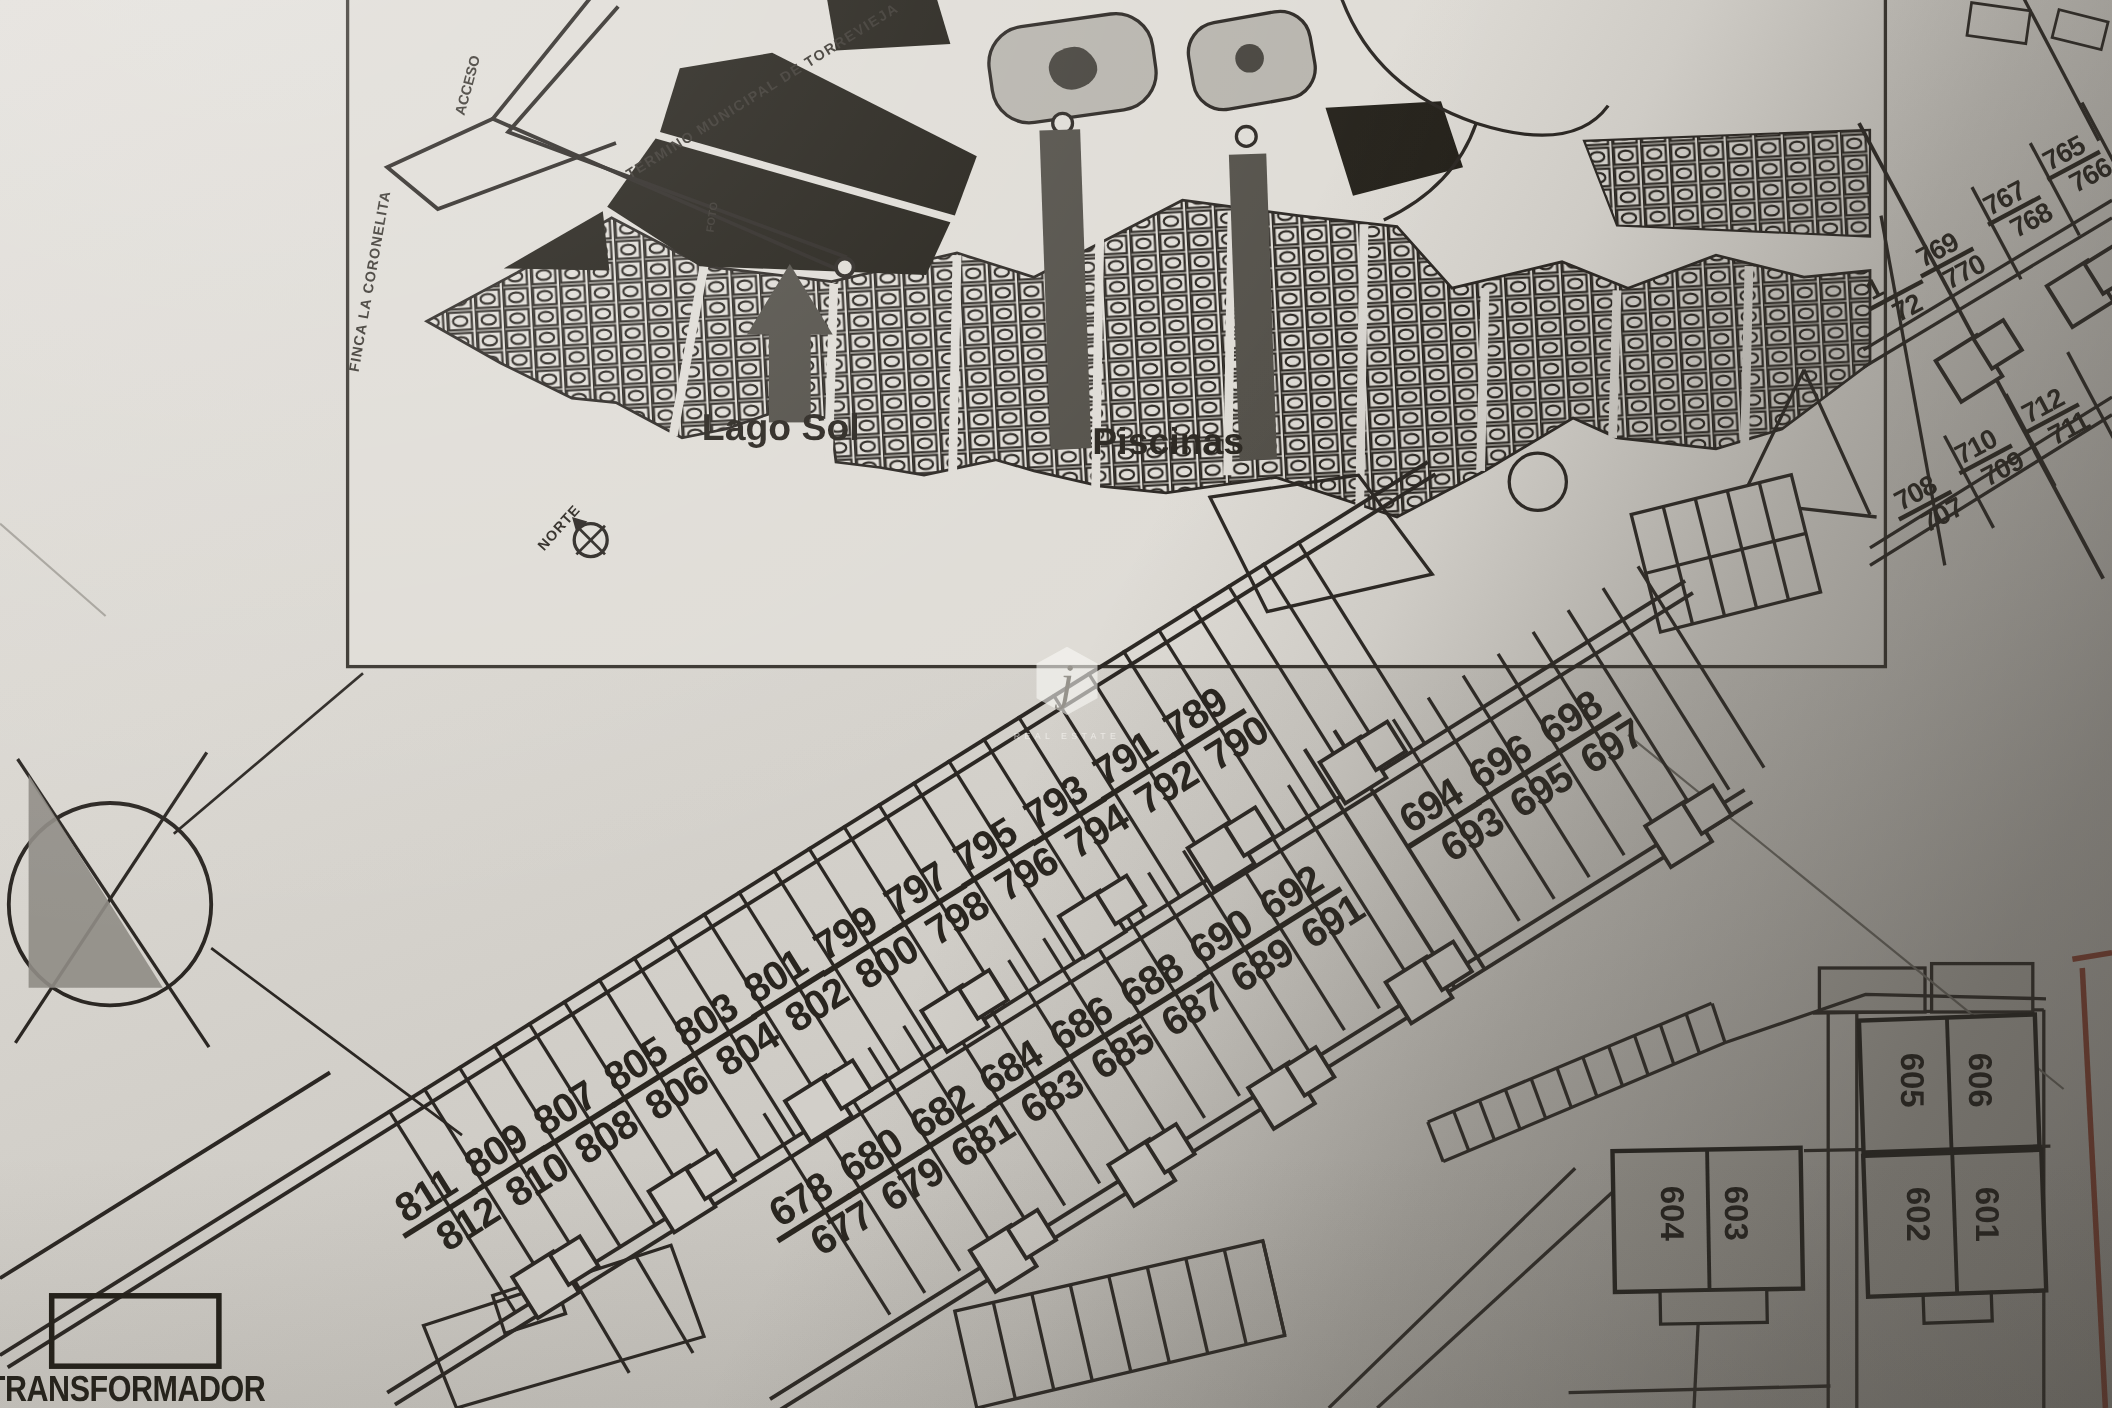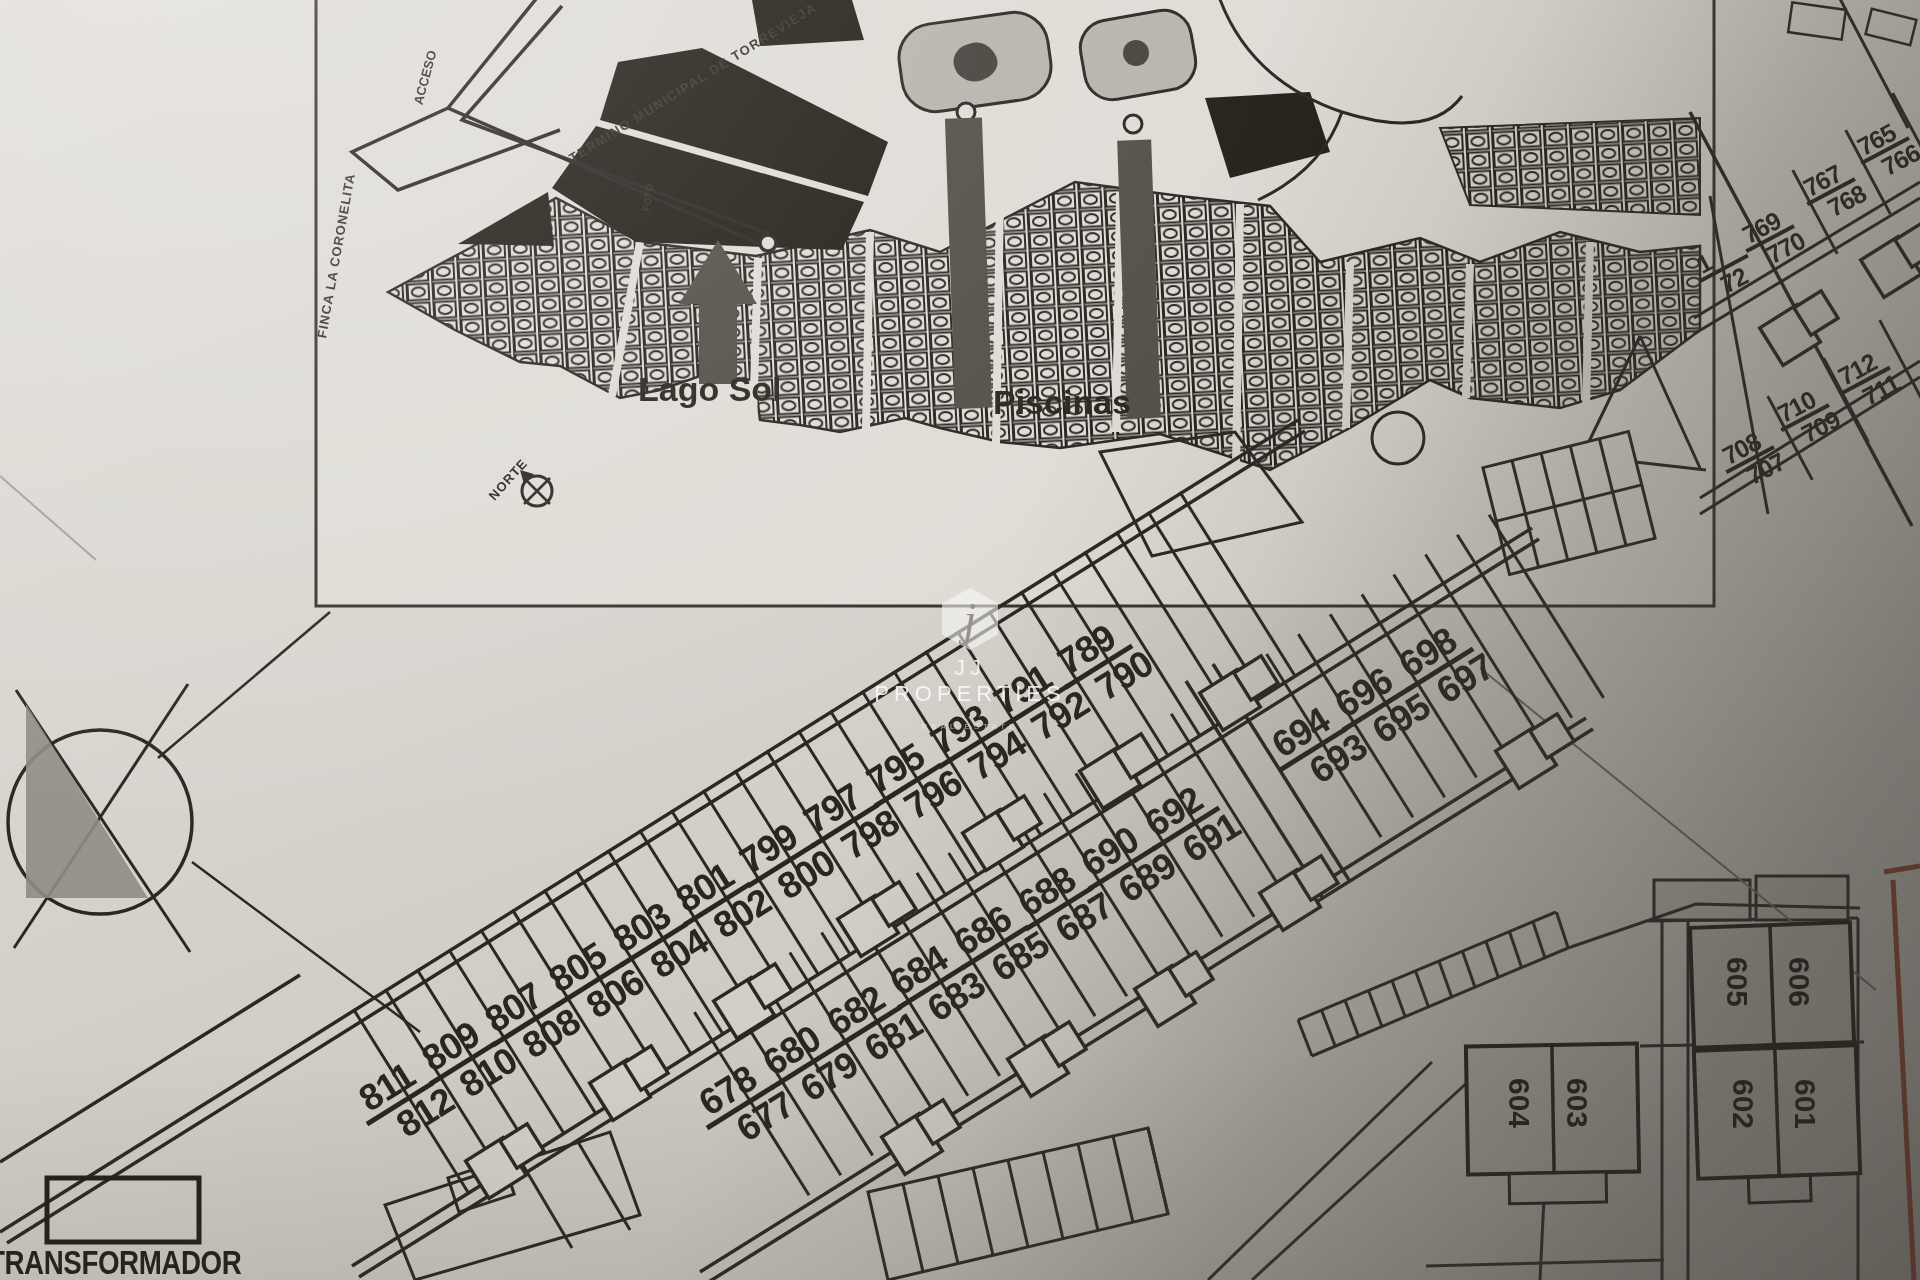--- a/index.html
+++ b/index.html
@@ -485,17 +485,16 @@
       </div>
 </div>
 
 <div id="shade1"></div>
 <div id="shade2"></div>
 
 <div class="wm">
   <div class="wm-hex">
         <span>j</span>
       </div>
-  <div class="wm-title">JJ PROPERTIES</div>
   <div class="wm-sub">REAL ESTATE</div>
 </div>
 
 </div>
 
 </body></html>

